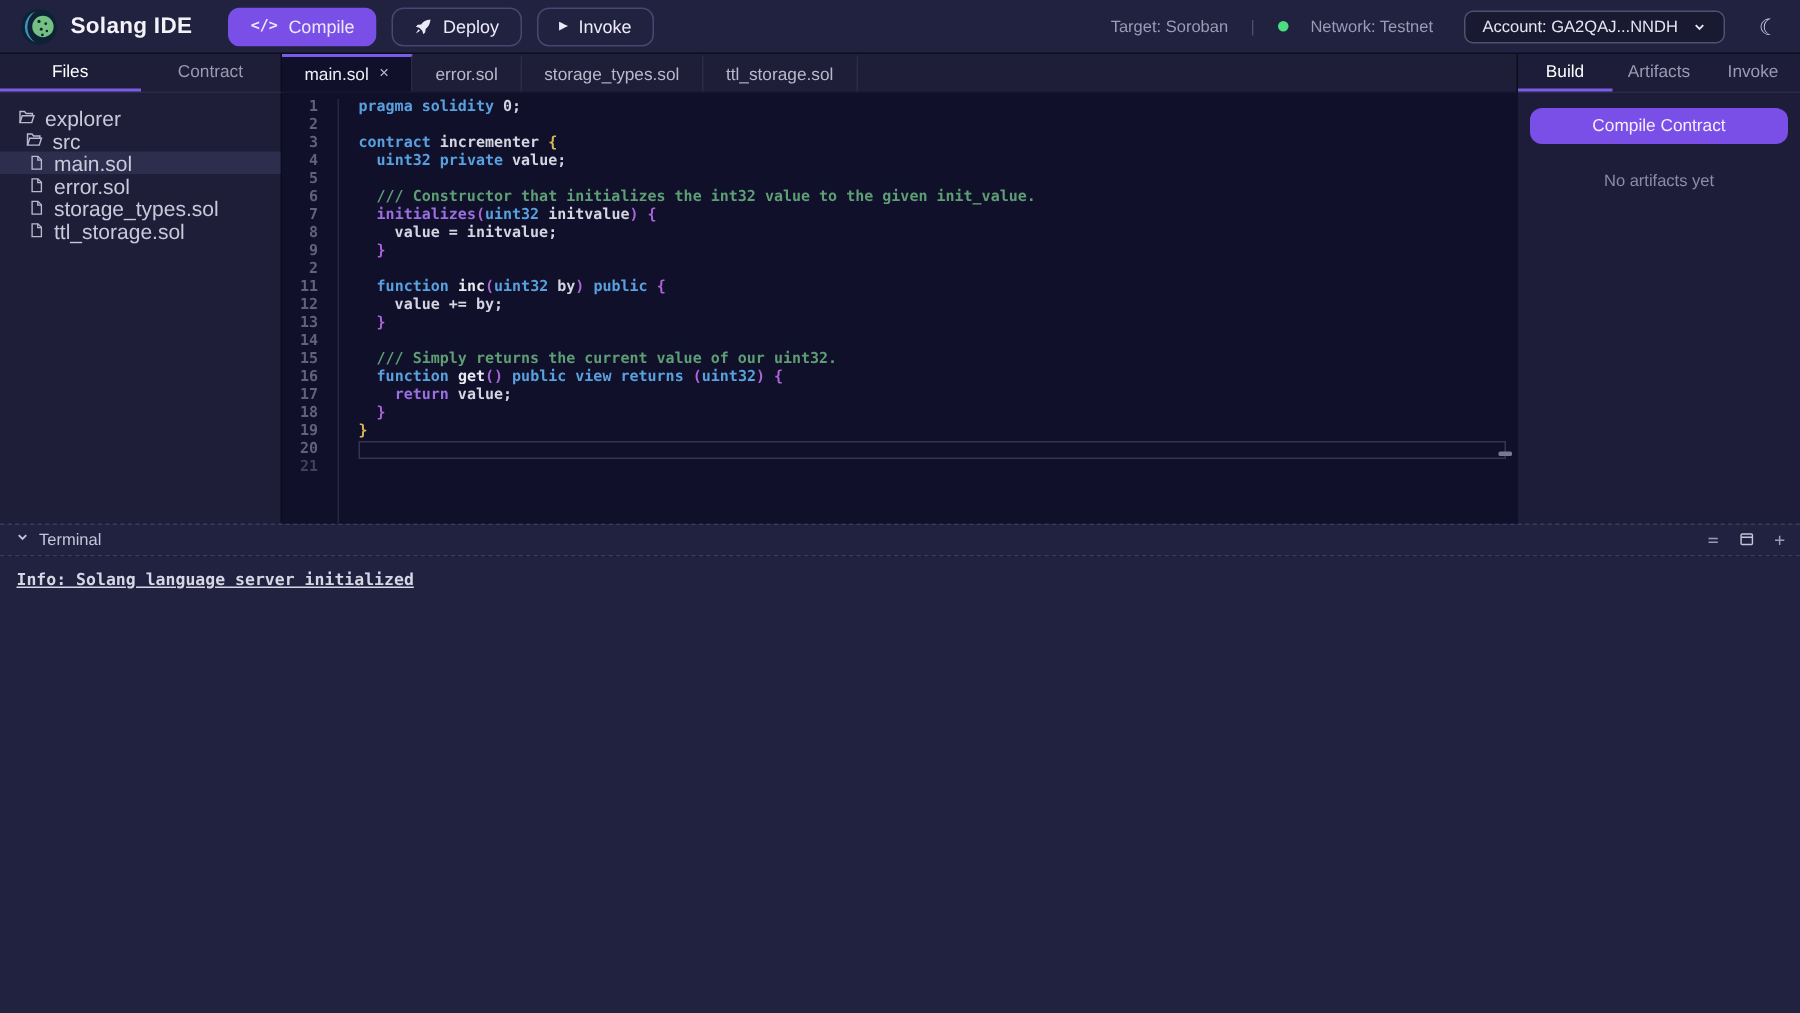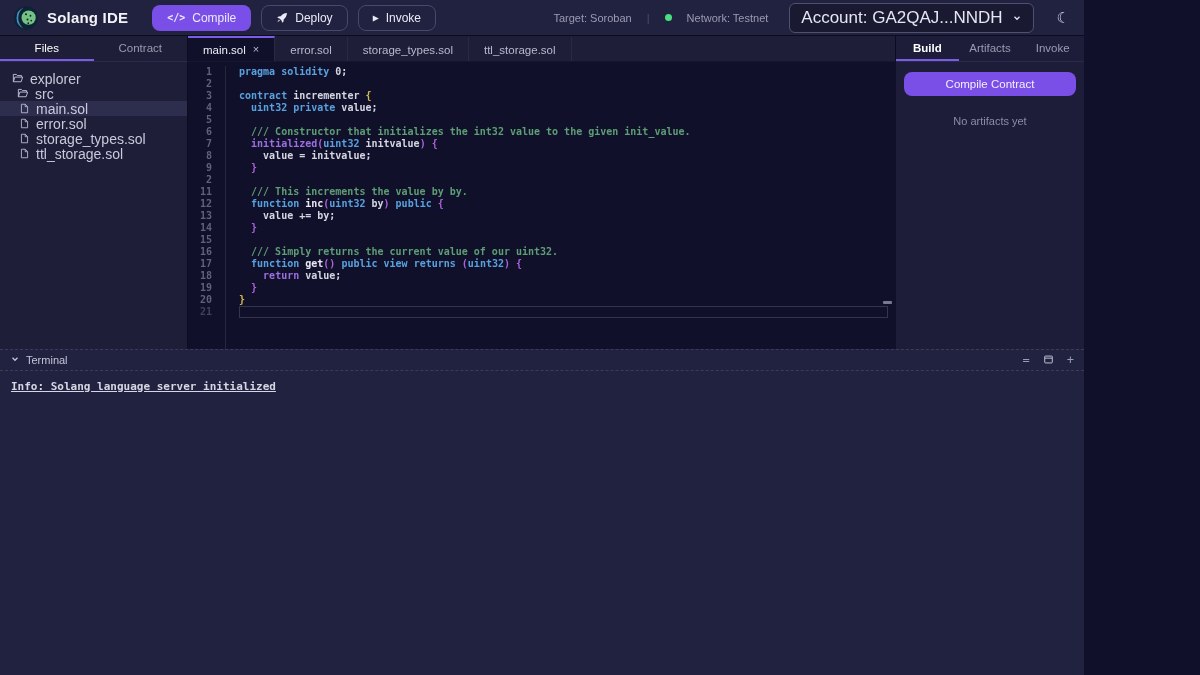--- a/index.html
+++ b/index.html
@@ -1,39 +1,39 @@
 <!DOCTYPE html>
 <html style="--accent: #7b5ce6; --primary-button: #7a4fe8; --status-green: #4ade80;"><head>
 <meta charset="utf-8">
 <style>
   * { margin:0; padding:0; box-sizing:border-box; }
   html,body { width:1200px; height:675px; overflow:hidden; background:#10102a;
     font-family:"Liberation Sans", sans-serif; }
-  .app { width:1084px; height:675px; display:flex; flex-direction:column;
+  .app { width:1200px; height:675px; display:flex; flex-direction:column;
     background:#10102a; color:#d5d5e2; }
 
   
   .topbar { height:36px; flex:0 0 36px; background:#212140; display:flex; align-items:center;
     padding:0 14px; gap:10px; border-bottom:1px solid #0c0c1c; }
   .brand { display:flex; align-items:center; gap:9px; }
   .logo { width:24px; height:24px; border-radius:50%; overflow:hidden; flex:0 0 24px; }
   .app-title { font-size:15px; font-weight:bold; color:#f2f2f8; letter-spacing:.2px; }
   .actions { display:flex; align-items:center; gap:10px; margin-left:14px; }
   .btn { height:26px; display:flex; align-items:center; gap:7px; padding:0 14px;
     border-radius:8px; font-size:12px; color:#eceaf8; cursor:pointer; border:1px solid transparent; }
   .btn.primary { background:var(--primary-button,#7a4fe8); }
   .btn.ghost { background:transparent; border-color:#474770; }
   .btn .glyph { font-family:"DejaVu Sans Mono", monospace; font-size:10px; font-weight:bold; }
   .btn svg { display:block; }
   .status { margin-left:auto; display:flex; align-items:center; gap:15px;
     font-size:11px; color:#9b9bb4; }
   .sep { color:#4e4e6e; }
   .dot { width:7px; height:7px; border-radius:50%; background:var(--status-green,#4ade80); }
   .account { display:flex; align-items:center; gap:9px; border:1px solid #51516f;
-    background:#191932; border-radius:6px; padding:4px 11px; color:#e6e6f2; font-size:17px;
+    background:#191932; border-radius:6px; padding:4px 11px; color:#e6e6f2; font-size:11px;
     margin-left:6px; }
   .account svg { display:block; }
   .moon { font-size:15px; color:#c9c9e2; margin-left:8px; cursor:pointer; }
 
   
   .tabstrip { height:26px; flex:0 0 26px; display:flex; background:#1e1e38;justify-content:center; }
   .strip-side { width:188px; flex:0 0 188px; display:flex; border-right:1px solid #0c0c1c;
     border-bottom:1px solid #2b2b49; }
   .side-tab { flex:1; display:flex; align-items:center; justify-content:center;
     font-size:11.5px; color:#9a9ab2; cursor:pointer; border-bottom:2px solid transparent; }
@@ -41,21 +41,21 @@
   .strip-editor { flex:1; display:flex; background:#1e1e38; border-right:1px solid #0c0c1c;
     border-bottom:1px solid #16162e; }
   .ed-tab { display:flex; align-items:center; gap:7px; padding:0 15px; font-size:11.5px;
     color:#b9b9ce; border-right:1px solid #2a2a46; border-top:2px solid transparent; cursor:pointer; }
   .ed-tab.active { background:#10102a; color:#eeeef6; border-top-color:var(--accent,#7b5ce6); }
   .ed-close { font-size:11px; color:#b9b9ce; cursor:pointer; line-height:1; }
   .strip-panel { width:188px; flex:0 0 188px; display:flex; background:#1d1d3a;
     border-bottom:1px solid #2b2b49; }
   .panel-tab { flex:1; display:flex; align-items:center; justify-content:center;
     font-size:11.5px; color:#9a9ab2; cursor:pointer; border-bottom:2px solid transparent; }
-  .panel-tab.active { color:#ffffff; font-weight:bold; border-bottom-color:var(--accent,#7b5ce6); }
+  .panel-tab.active { color:#ffffff; font-weight:normal; border-bottom-color:var(--accent,#7b5ce6); }
 
   
   .main { flex:1; display:flex; min-height:0; }
   .sidebar { width:188px; flex:0 0 188px; background:#1e1e38; border-right:1px solid #0c0c1c;
     padding-top:9px; }
   .tree-row { height:15px; display:flex; align-items:center; gap:6px; font-size:14px;
     color:#c9c9dc; cursor:pointer; padding-left:12px; }
   .tree-row svg { flex:0 0 auto; color:#b9b9d0; }
   .tree-row.folder { padding-left:17px; }
   .tree-row.file { padding-left:19px; }
@@ -255,25 +255,24 @@
             <div class="ln">20</div>
             <div class="ln dim">21</div>
           </div>
         <div class="code">
             <div class="line"><span class="tk-kw">pragma solidity</span><span class="tk-txt"> 0;</span></div>
             <div class="line"></div>
             <div class="line"><span class="tk-kw">contract</span><span class="tk-txt"> incrementer </span><span class="tk-br1">{</span></div>
             <div class="line"><span class="tk-txt">  </span><span class="tk-kw">uint32 private</span><span class="tk-txt"> value;</span></div>
             <div class="line"></div>
             <div class="line"><span class="tk-cmt">  /// Constructor that initializes the int32 value to the given init_value.</span></div>
-            <div class="line"><span class="tk-txt">  </span><span class="tk-kw2">initialized</span><span class="tk-br2">(</span><span class="tk-kw">uint32</span><span class="tk-txt"> initvalue</span><span class="tk-br2">)</span><span class="tk-txt"> </span><span class="tk-br2">{</span></div>
+            <div class="line"><span class="tk-txt">  </span><span class="tk-kw2">initializes</span><span class="tk-br2">(</span><span class="tk-kw">uint32</span><span class="tk-txt"> initvalue</span><span class="tk-br2">)</span><span class="tk-txt"> </span><span class="tk-br2">{</span></div>
             <div class="line"><span class="tk-txt">    value = initvalue;</span></div>
             <div class="line"><span class="tk-txt">  </span><span class="tk-br2">}</span></div>
             <div class="line"></div>
-            <div class="line"><span class="tk-cmt">  /// This increments the value by by.</span></div>
             <div class="line"><span class="tk-txt">  </span><span class="tk-kw">function</span><span class="tk-txt"> </span><span class="tk-fn">inc</span><span class="tk-br2">(</span><span class="tk-kw">uint32</span><span class="tk-txt"> by</span><span class="tk-br2">)</span><span class="tk-txt"> </span><span class="tk-kw">public</span><span class="tk-txt"> </span><span class="tk-br2">{</span></div>
             <div class="line"><span class="tk-txt">    value += by;</span></div>
             <div class="line"><span class="tk-txt">  </span><span class="tk-br2">}</span></div>
             <div class="line"></div>
             <div class="line"><span class="tk-cmt">  /// Simply returns the current value of our uint32.</span></div>
             <div class="line"><span class="tk-txt">  </span><span class="tk-kw">function</span><span class="tk-txt"> </span><span class="tk-fn">get</span><span class="tk-br2">()</span><span class="tk-txt"> </span><span class="tk-kw">public view returns</span><span class="tk-txt"> </span><span class="tk-br2">(</span><span class="tk-kw">uint32</span><span class="tk-br2">)</span><span class="tk-txt"> </span><span class="tk-br2">{</span></div>
             <div class="line"><span class="tk-txt">    </span><span class="tk-kw2">return</span><span class="tk-txt"> value;</span></div>
             <div class="line"><span class="tk-txt">  </span><span class="tk-br2">}</span></div>
             <div class="line"><span class="tk-br1">}</span></div>
             <div class="line active"></div>

